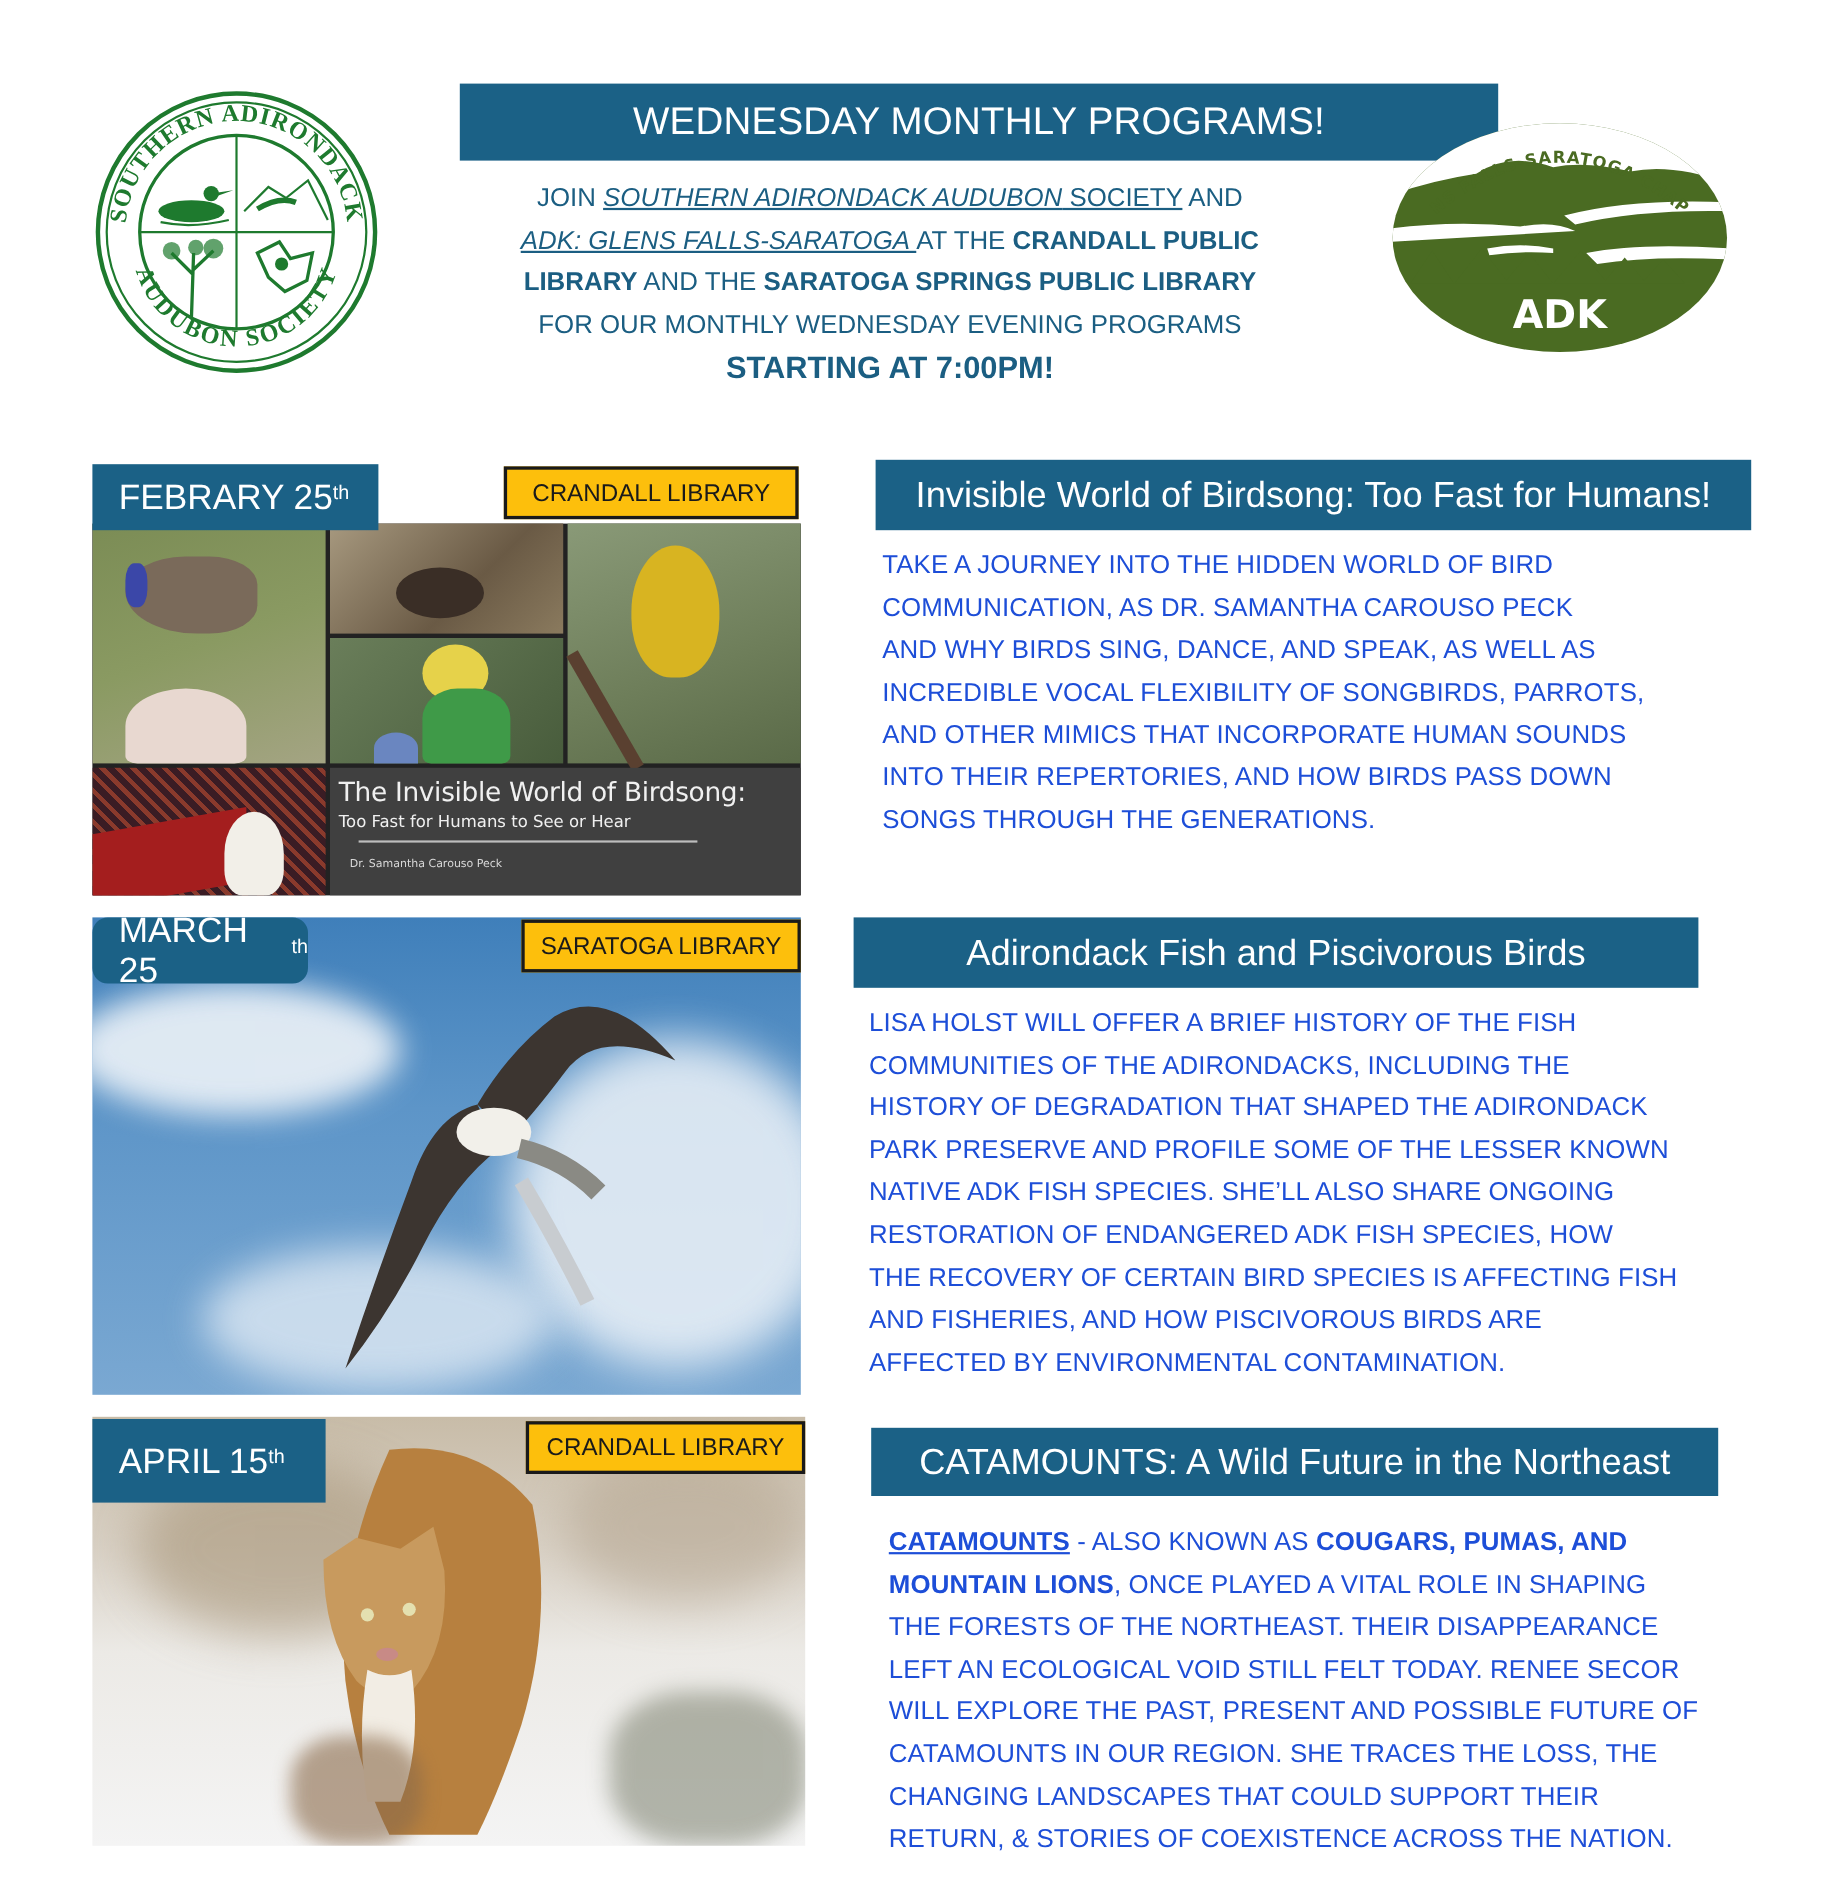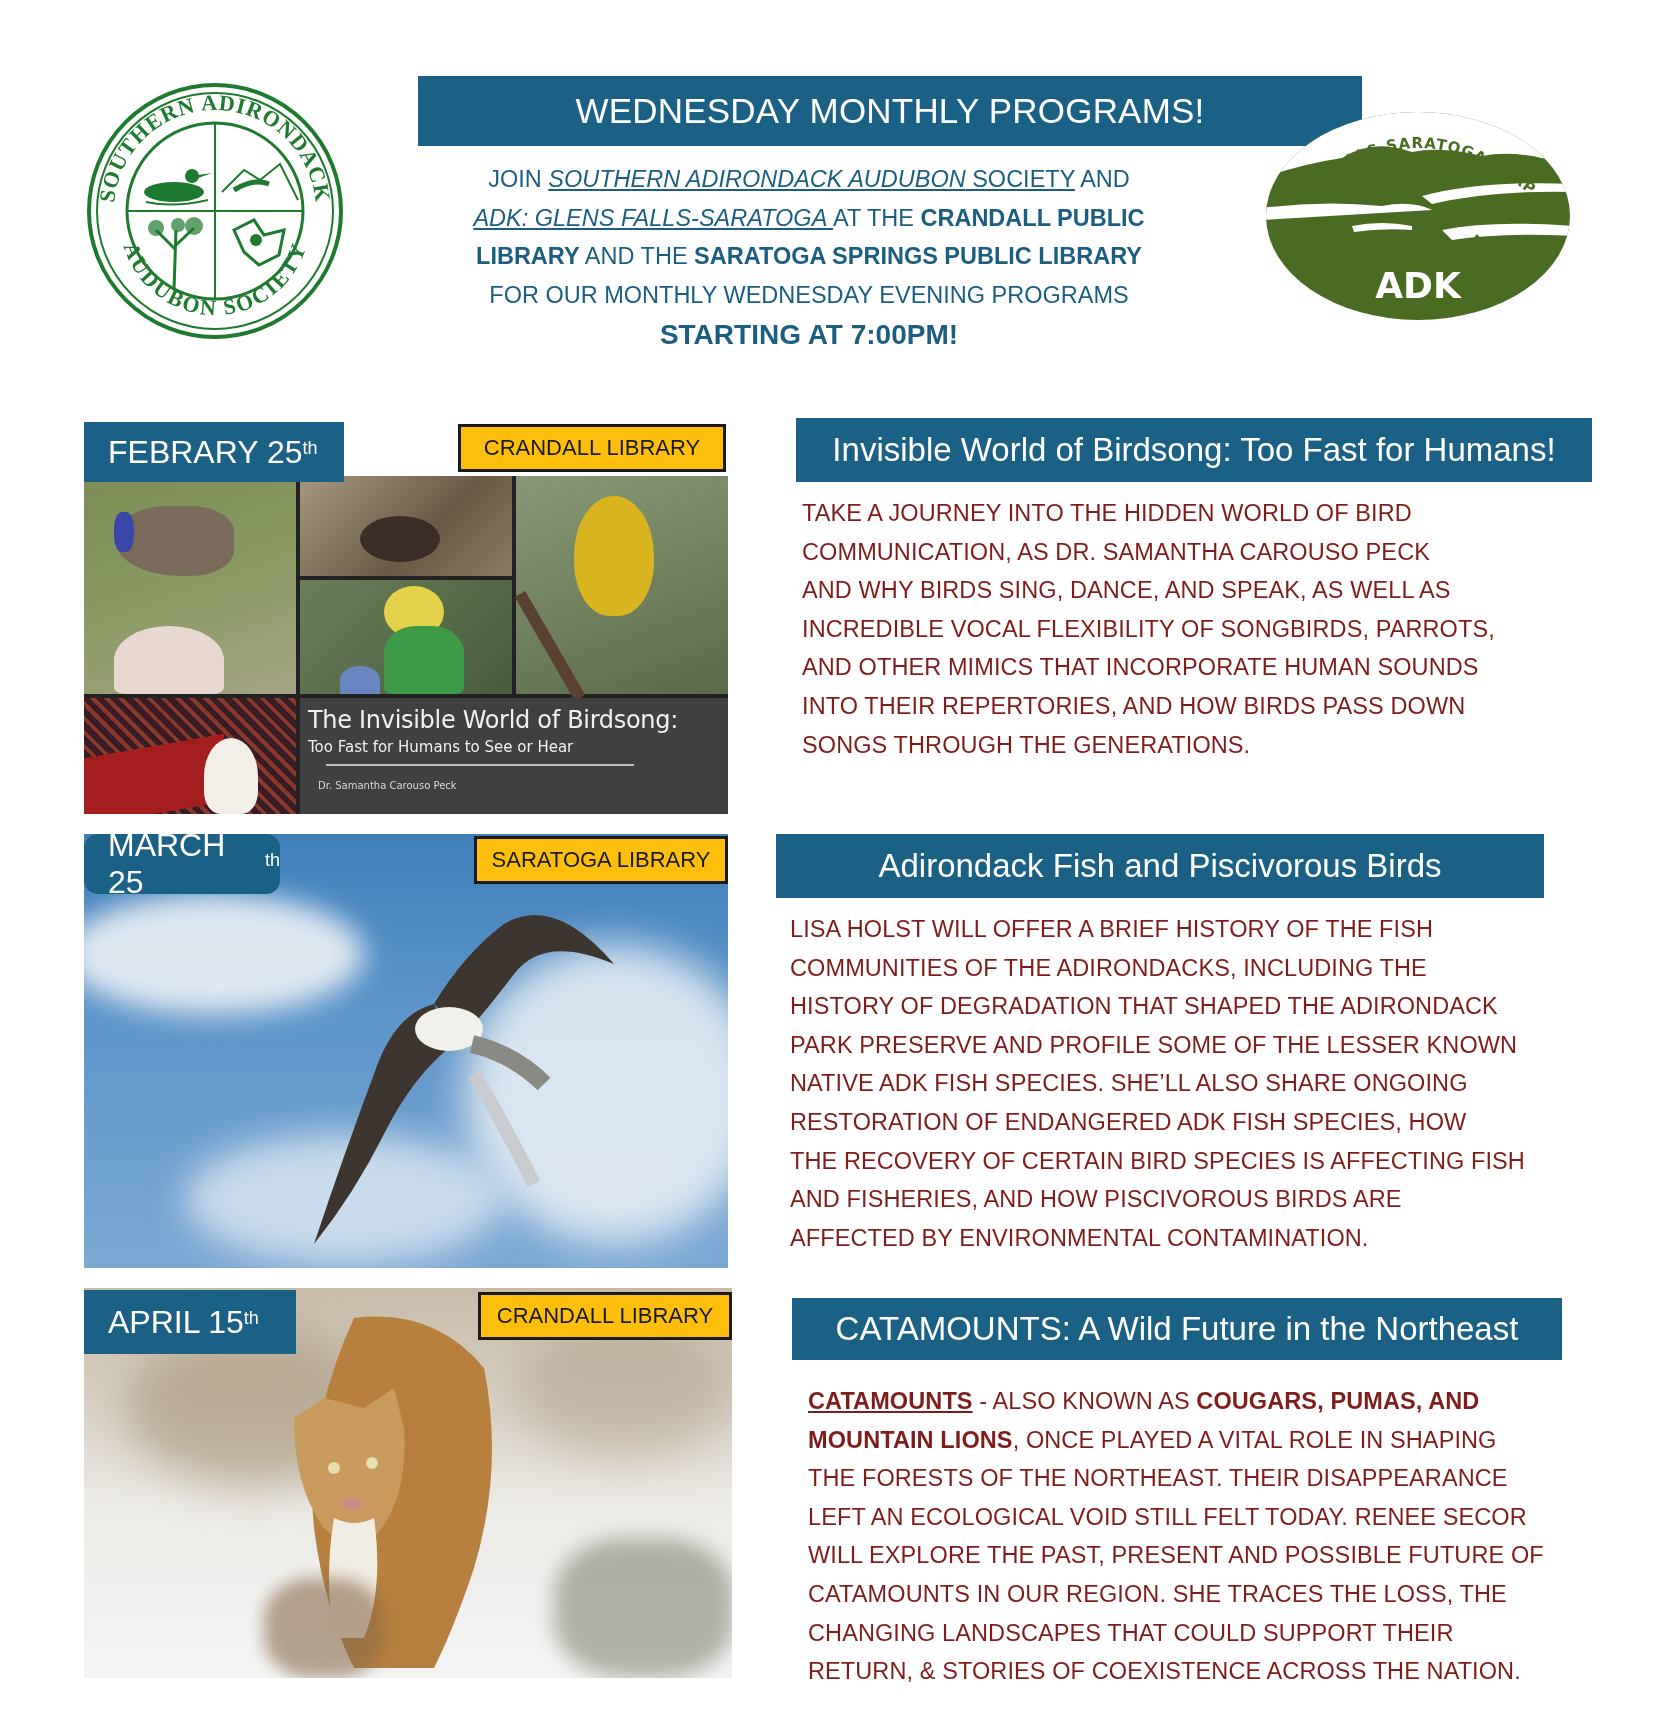--- a/index.html
+++ b/index.html
@@ -20,21 +20,21 @@
   .logo { position: absolute; }
 
   
   .photo { position: absolute; overflow: hidden; }
   .date-tag { position: absolute; background: #1b6186; color: #fff; font-size: 32px; display: flex; align-items: center; padding-left: 24px; }
   .date-tag sup { font-size: 18px; position: relative; top: -4px; }
   .lib-tag { position: absolute; background: #fdbf0c; border: 3px solid #1a1a1a; color: #1a1a1a; font-size: 22px; display: flex; align-items: center; justify-content: center; }
 
   
   .title-bar { position: absolute; background: #1b6186; color: #fff; font-size: 33px; display: flex; align-items: center; justify-content: center; }
-  .desc { position: absolute; font-size: 23.5px; line-height: 38.6px; color: #7f1d1d; letter-spacing: 0.1px; }
+  .desc { position: absolute; font-size: 23.5px; line-height: 38.6px; color: #1d4ed8; letter-spacing: 0.1px; }
   .desc .b { font-weight: bold; }
   .desc .bu { font-weight: bold; text-decoration: underline; }
 
   
   .collage-title { position: absolute; background: #404040; color: #f0f0f0; }
 </style>
 </head>
 <body>
 
 <div class="logo" style="left:84px; top:80px; width:262px; height:262px;">
@@ -208,21 +208,21 @@
     <path d="M120 10 Q200 0 250 60 Q270 160 240 260 Q220 320 200 360 L120 360 Q90 300 80 220 Q70 120 120 10 Z" fill="#b7803f"></path>
     <path d="M60 110 L90 90 L130 100 L160 80 L170 120 Q175 190 140 230 Q110 240 90 220 Q60 180 60 110 Z" fill="#c89a5e"></path>
     <path d="M100 210 Q120 220 140 210 Q150 280 130 330 L100 330 Q90 270 100 210 Z" fill="#f2ede4"></path>
     <circle cx="100" cy="160" r="6" fill="#e4e0b0"></circle>
     <circle cx="138" cy="155" r="6" fill="#e4e0b0"></circle>
     <ellipse cx="118" cy="196" rx="10" ry="6" fill="#c88a86"></ellipse>
   </svg>
   <div class="abs" style="left:180px; top:290px; width:120px; height:100px; background:#8a6a4a; border-radius:40%; filter:blur(8px); opacity:0.6;"></div>
   <div class="abs" style="left:470px; top:250px; width:180px; height:140px; background:#6f7460; border-radius:40%; filter:blur(10px); opacity:0.5;"></div>
 </div>
-<div class="date-tag" style="left:84px; top:1290px; width:212px; height:64px;">
+<div class="date-tag" style="left:84px; top:1290px; width:212px; height:76px;">
   <span>APRIL 15</span>
     <sup>th</sup>
 </div>
 <div class="lib-tag" style="left:478px; top:1292px; width:254px; height:48px;">
   <span>CRANDALL LIBRARY</span>
 </div>
 
 <div class="title-bar" style="left:792px; top:1298px; width:770px; height:62px;">
   <span>CATAMOUNTS: A Wild Future in the Northeast</span>
 </div>

